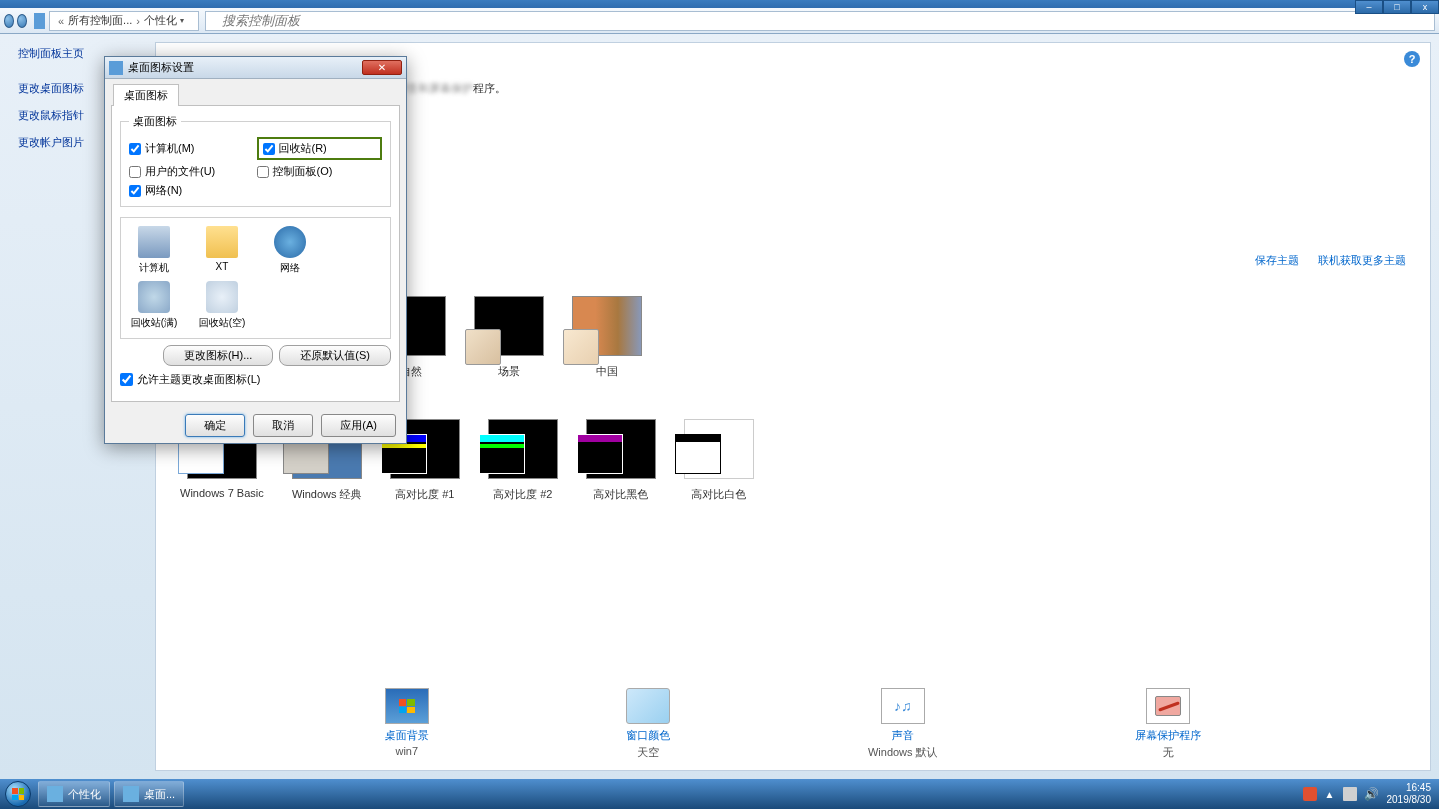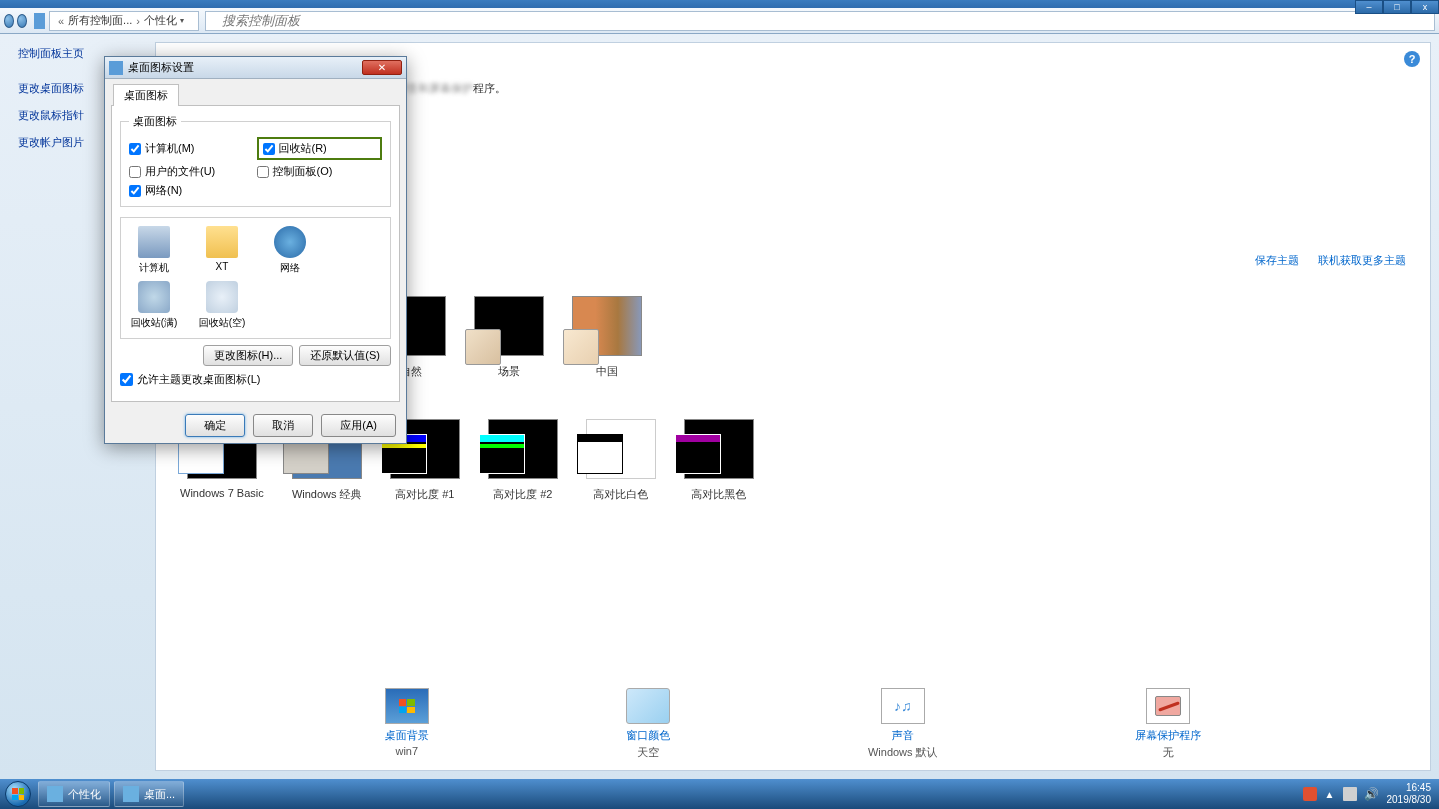--- a/index.html
+++ b/index.html
@@ -94,21 +94,21 @@
 .check-row.highlight { border: 2px solid #4d7c0f; padding: 2px 4px; }
 .icon-grid { display: flex; flex-wrap: wrap; gap: 6px 18px; margin-top: 10px; border: 1px solid #d0d0d0; padding: 8px; }
 .icon-cell { display: flex; flex-direction: column; align-items: center; width: 50px; font-size: 10px; text-align: center; }
 .icon-img { width: 32px; height: 32px; margin-bottom: 3px; display: flex; align-items: center; justify-content: center; font-size: 20px; }
 .icon-img.computer { background: linear-gradient(to bottom, #c8d8e8, #7a9ac0); border-radius: 2px; }
 .icon-img.folder { background: linear-gradient(to bottom, #ffe090, #f0c050); border-radius: 2px; }
 .icon-img.network { background: radial-gradient(circle, #6ab0e0, #2a6aa8); border-radius: 50%; }
 .icon-img.recycle-full { background: radial-gradient(circle, #c0d8e8, #8aa8c8); border-radius: 4px; }
 .icon-img.recycle-empty { background: radial-gradient(circle, #e8f0f8, #c0d0e0); border-radius: 4px; }
 .dlg-btnrow { display: flex; justify-content: flex-end; gap: 6px; margin-top: 6px; }
-.dlg-btnrow button { font-size: 11px; padding: 2px 10px; background: linear-gradient(to bottom, #fdfdfd, #e0e0e0); border: 1px solid #a0a0a0; border-radius: 3px; cursor: pointer; }
+.dlg-btnrow button { font-size: 11px; padding: 2px 20px; background: linear-gradient(to bottom, #fdfdfd, #e0e0e0); border: 1px solid #a0a0a0; border-radius: 8px; cursor: pointer; }
 .allow-row { font-size: 11px; display: flex; align-items: center; gap: 4px; margin: 6px 0; }
 .dlg-footer { display: flex; justify-content: flex-end; gap: 8px; padding: 6px 10px; background: #f0f0f0; }
 .dlg-footer button { font-size: 11px; padding: 3px 18px; background: linear-gradient(to bottom, #fdfdfd, #e0e0e0); border: 1px solid #888; border-radius: 3px; cursor: pointer; }
 .dlg-footer button.primary { border: 1px solid #3a7ab8; box-shadow: 0 0 3px #6ab0e8; }
 
 
 .taskbar { position: absolute; bottom: 0; left: 0; right: 0; height: 30px; background: linear-gradient(to bottom, #4f8fcf 0%, #1a4a7a 100%); display: flex; align-items: center; }
 .start-btn { width: 36px; height: 30px; display: flex; align-items: center; justify-content: center; cursor: pointer; }
 .start-orb { width: 26px; height: 26px; border-radius: 50%; background: radial-gradient(circle at 35% 30%, #a8e0ff, #1a6ab0 70%); border: 1px solid #0a3a6a; display: grid; grid-template-columns: 1fr 1fr; grid-template-rows: 1fr 1fr; gap: 1px; padding: 6px; }
 .start-orb span:nth-child(1){background:#f25022}.start-orb span:nth-child(2){background:#7fba00}.start-orb span:nth-child(3){background:#00a4ef}.start-orb span:nth-child(4){background:#ffb900}
@@ -231,34 +231,34 @@
         <div class="theme-item">
             <div class="theme-thumb hc2">
               <div class="mock">
                 <div class="bar"></div>
                 <div class="bar2"></div>
               </div>
             </div>
             <div class="theme-label">高对比度 #2</div>
           </div>
         <div class="theme-item">
+            <div class="theme-thumb hcb">
+              <div class="mock">
+                <div class="bar"></div>
+              </div>
+            </div>
+            <div class="theme-label">高对比黑色</div>
+          </div>
+        <div class="theme-item">
             <div class="theme-thumb hcw">
               <div class="mock">
                 <div class="bar"></div>
               </div>
             </div>
             <div class="theme-label">高对比白色</div>
-          </div>
-        <div class="theme-item">
-            <div class="theme-thumb hcb">
-              <div class="mock">
-                <div class="bar"></div>
-              </div>
-            </div>
-            <div class="theme-label">高对比黑色</div>
           </div>
       </div>
     </div>
 
     <div class="bottom-settings">
       <div class="bs-item">
         <div class="bs-icon bg">
             <div class="winflag">
               <span></span>
               <span></span>

